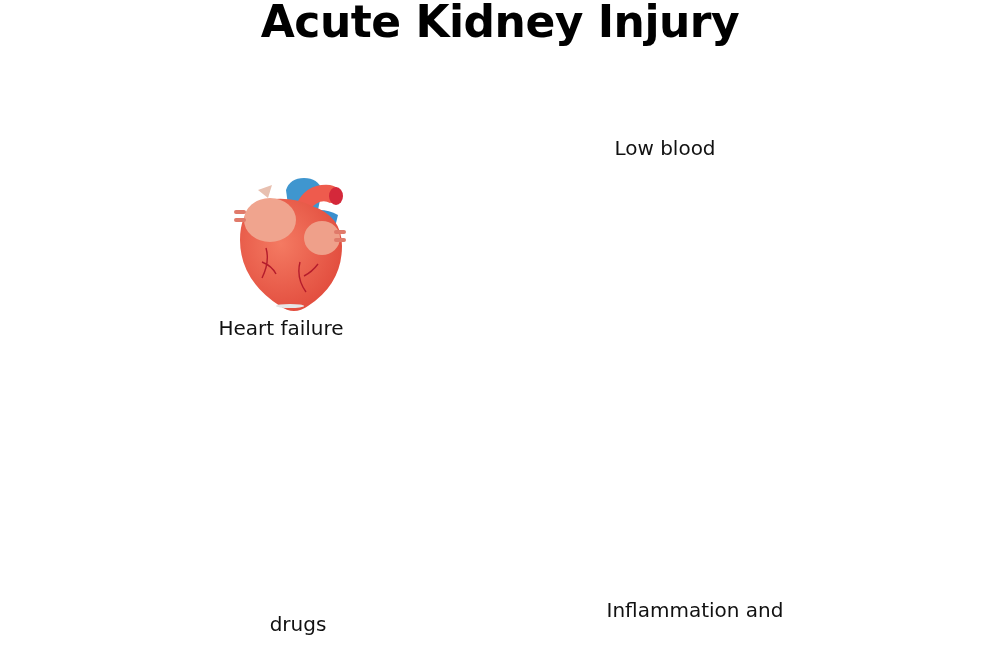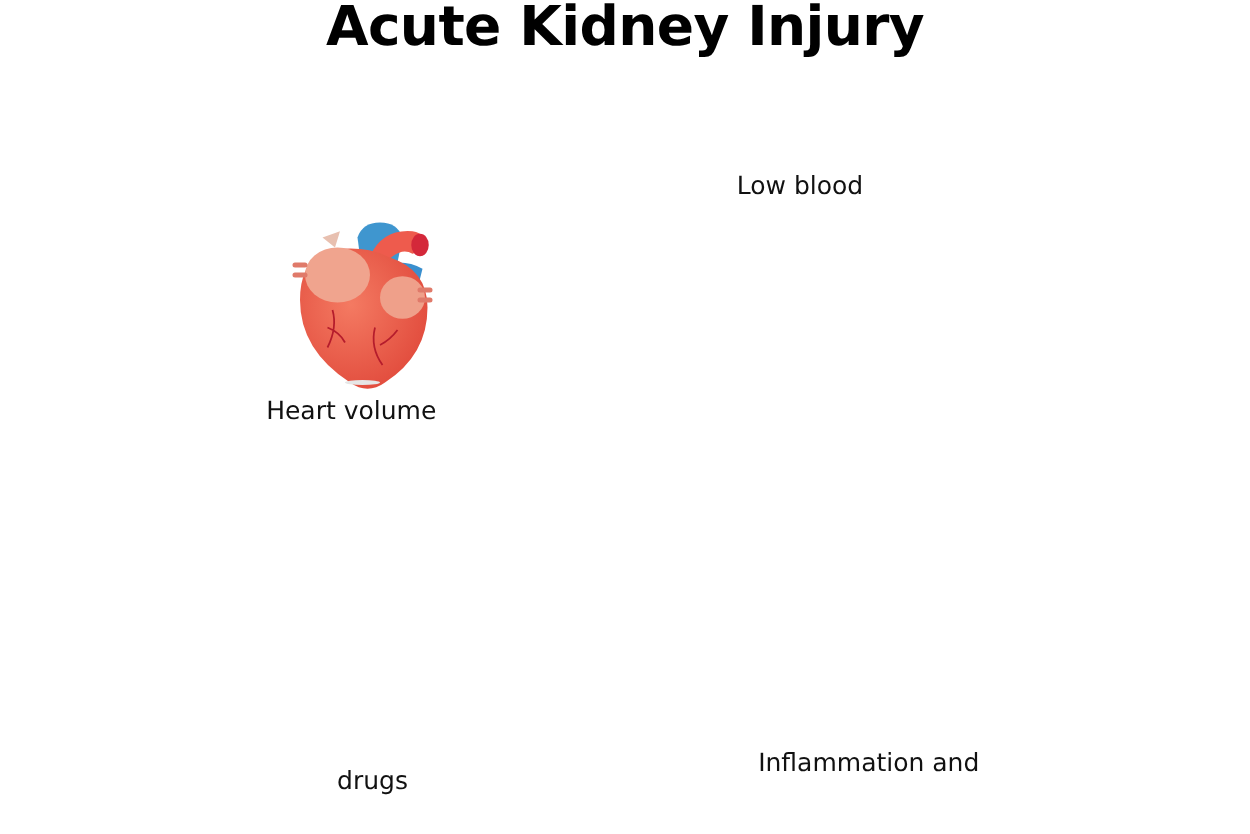--- a/index.html
+++ b/index.html
@@ -100,24 +100,24 @@
   
   <g stroke="#111" stroke-width="4" fill="none" stroke-linecap="round">
     <path d="M349,264 q34,4 58,12" marker-end="url(#ah)">
     <path d="M664,274 q-24,22 -44,36" marker-end="url(#ah)">
     <path d="M408,489 q10,-30 30,-48" marker-end="url(#ah)">
     <path d="M671,461 q-16,-32 -42,-50" marker-end="url(#ah)">
   </path></path></path></path></g>
 
 
 <div class="label" style="left:196px; top:313px; width:170px;">
-  <span>Heart volume</span>
+  <span>Heart failure</span>
 </div>
 
-<div class="label" style="left:570px; top:133px; width:140px;">
+<div class="label" style="left:595px; top:133px; width:140px;">
   <div>Low blood</div>
 </div>
 
 <div class="label" style="left:228px; top:609px; width:140px;">
   <div>drugs</div>
 </div>
 
 <div class="label" style="left:585px; top:595px; width:220px;">
   <div>Inflammation and</div>
 </div>

